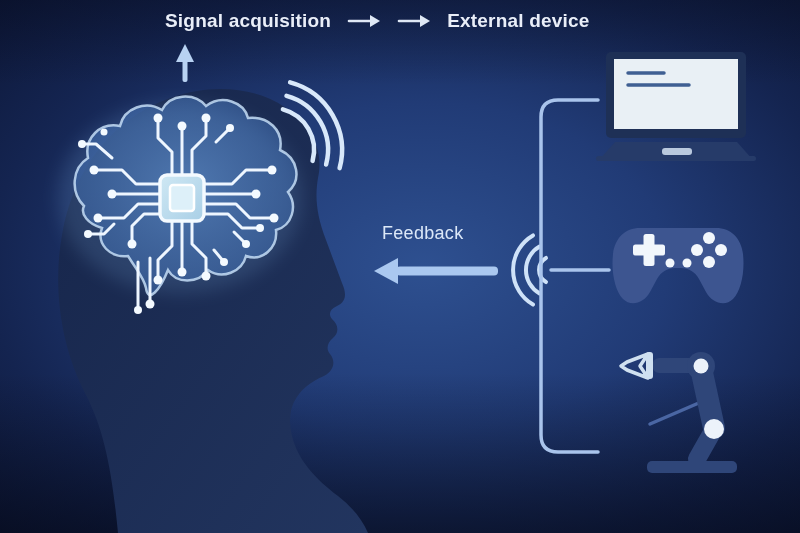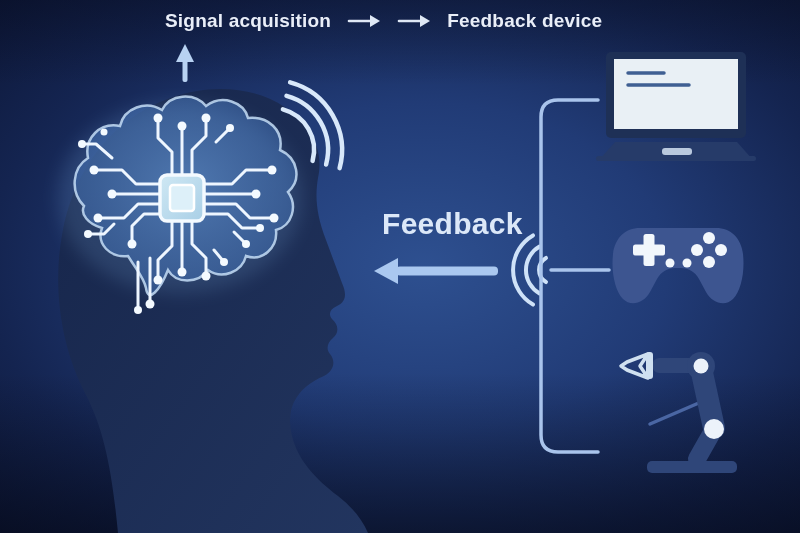--- a/index.html
+++ b/index.html
@@ -11,22 +11,22 @@
       radial-gradient(ellipse 640px 430px at 53% 50%, #2e5090 0%, #213b76 38%, #142450 68%, #0a122e 100%);
   }
   .stage svg.canvas{position:absolute;left:0;top:0;}
   .pipeline{
     position:absolute;left:165px;top:6px;height:30px;
     display:flex;align-items:center;gap:16px;
     color:#e9eef8;font-size:19px;font-weight:600;letter-spacing:.2px;white-space:nowrap;
   }
   .flow-arrow{display:block;}
   .feedback-label{
-    position:absolute;left:382px;top:207px;
-    color:#dce8f8;font-size:30px;font-weight:700;letter-spacing:.3px;
+    position:absolute;left:382px;top:223px;
+    color:#dce8f8;font-size:18px;font-weight:400;letter-spacing:.3px;
   }
 </style>
 </head>
 <body>
 
 <div class="stage">
 
   <svg class="canvas" width="800" height="533" viewBox="0 0 800 533">
     <defs>
       <linearGradient id="headGrad" x1="0" y1="0" x2="1" y2="1">
@@ -193,18 +193,18 @@
   <div class="pipeline">
     <span>Signal acquisition</span>
     <svg class="flow-arrow" width="34" height="14" viewBox="0 0 34 14">
       <line x1="2" y1="7" x2="24" y2="7" stroke="#dfe8f5" stroke-width="2.6" stroke-linecap="round"></line>
       <polygon points="23,1 33,7 23,13" fill="#dfe8f5"></polygon>
     </svg>
     <svg class="flow-arrow" width="34" height="14" viewBox="0 0 34 14">
       <line x1="2" y1="7" x2="24" y2="7" stroke="#dfe8f5" stroke-width="2.6" stroke-linecap="round"></line>
       <polygon points="23,1 33,7 23,13" fill="#dfe8f5"></polygon>
     </svg>
-    <span>Feedback device</span>
+    <span>External device</span>
   </div>
 
   <div class="feedback-label">Feedback</div>
 
 </div>
 
 </body></html>

